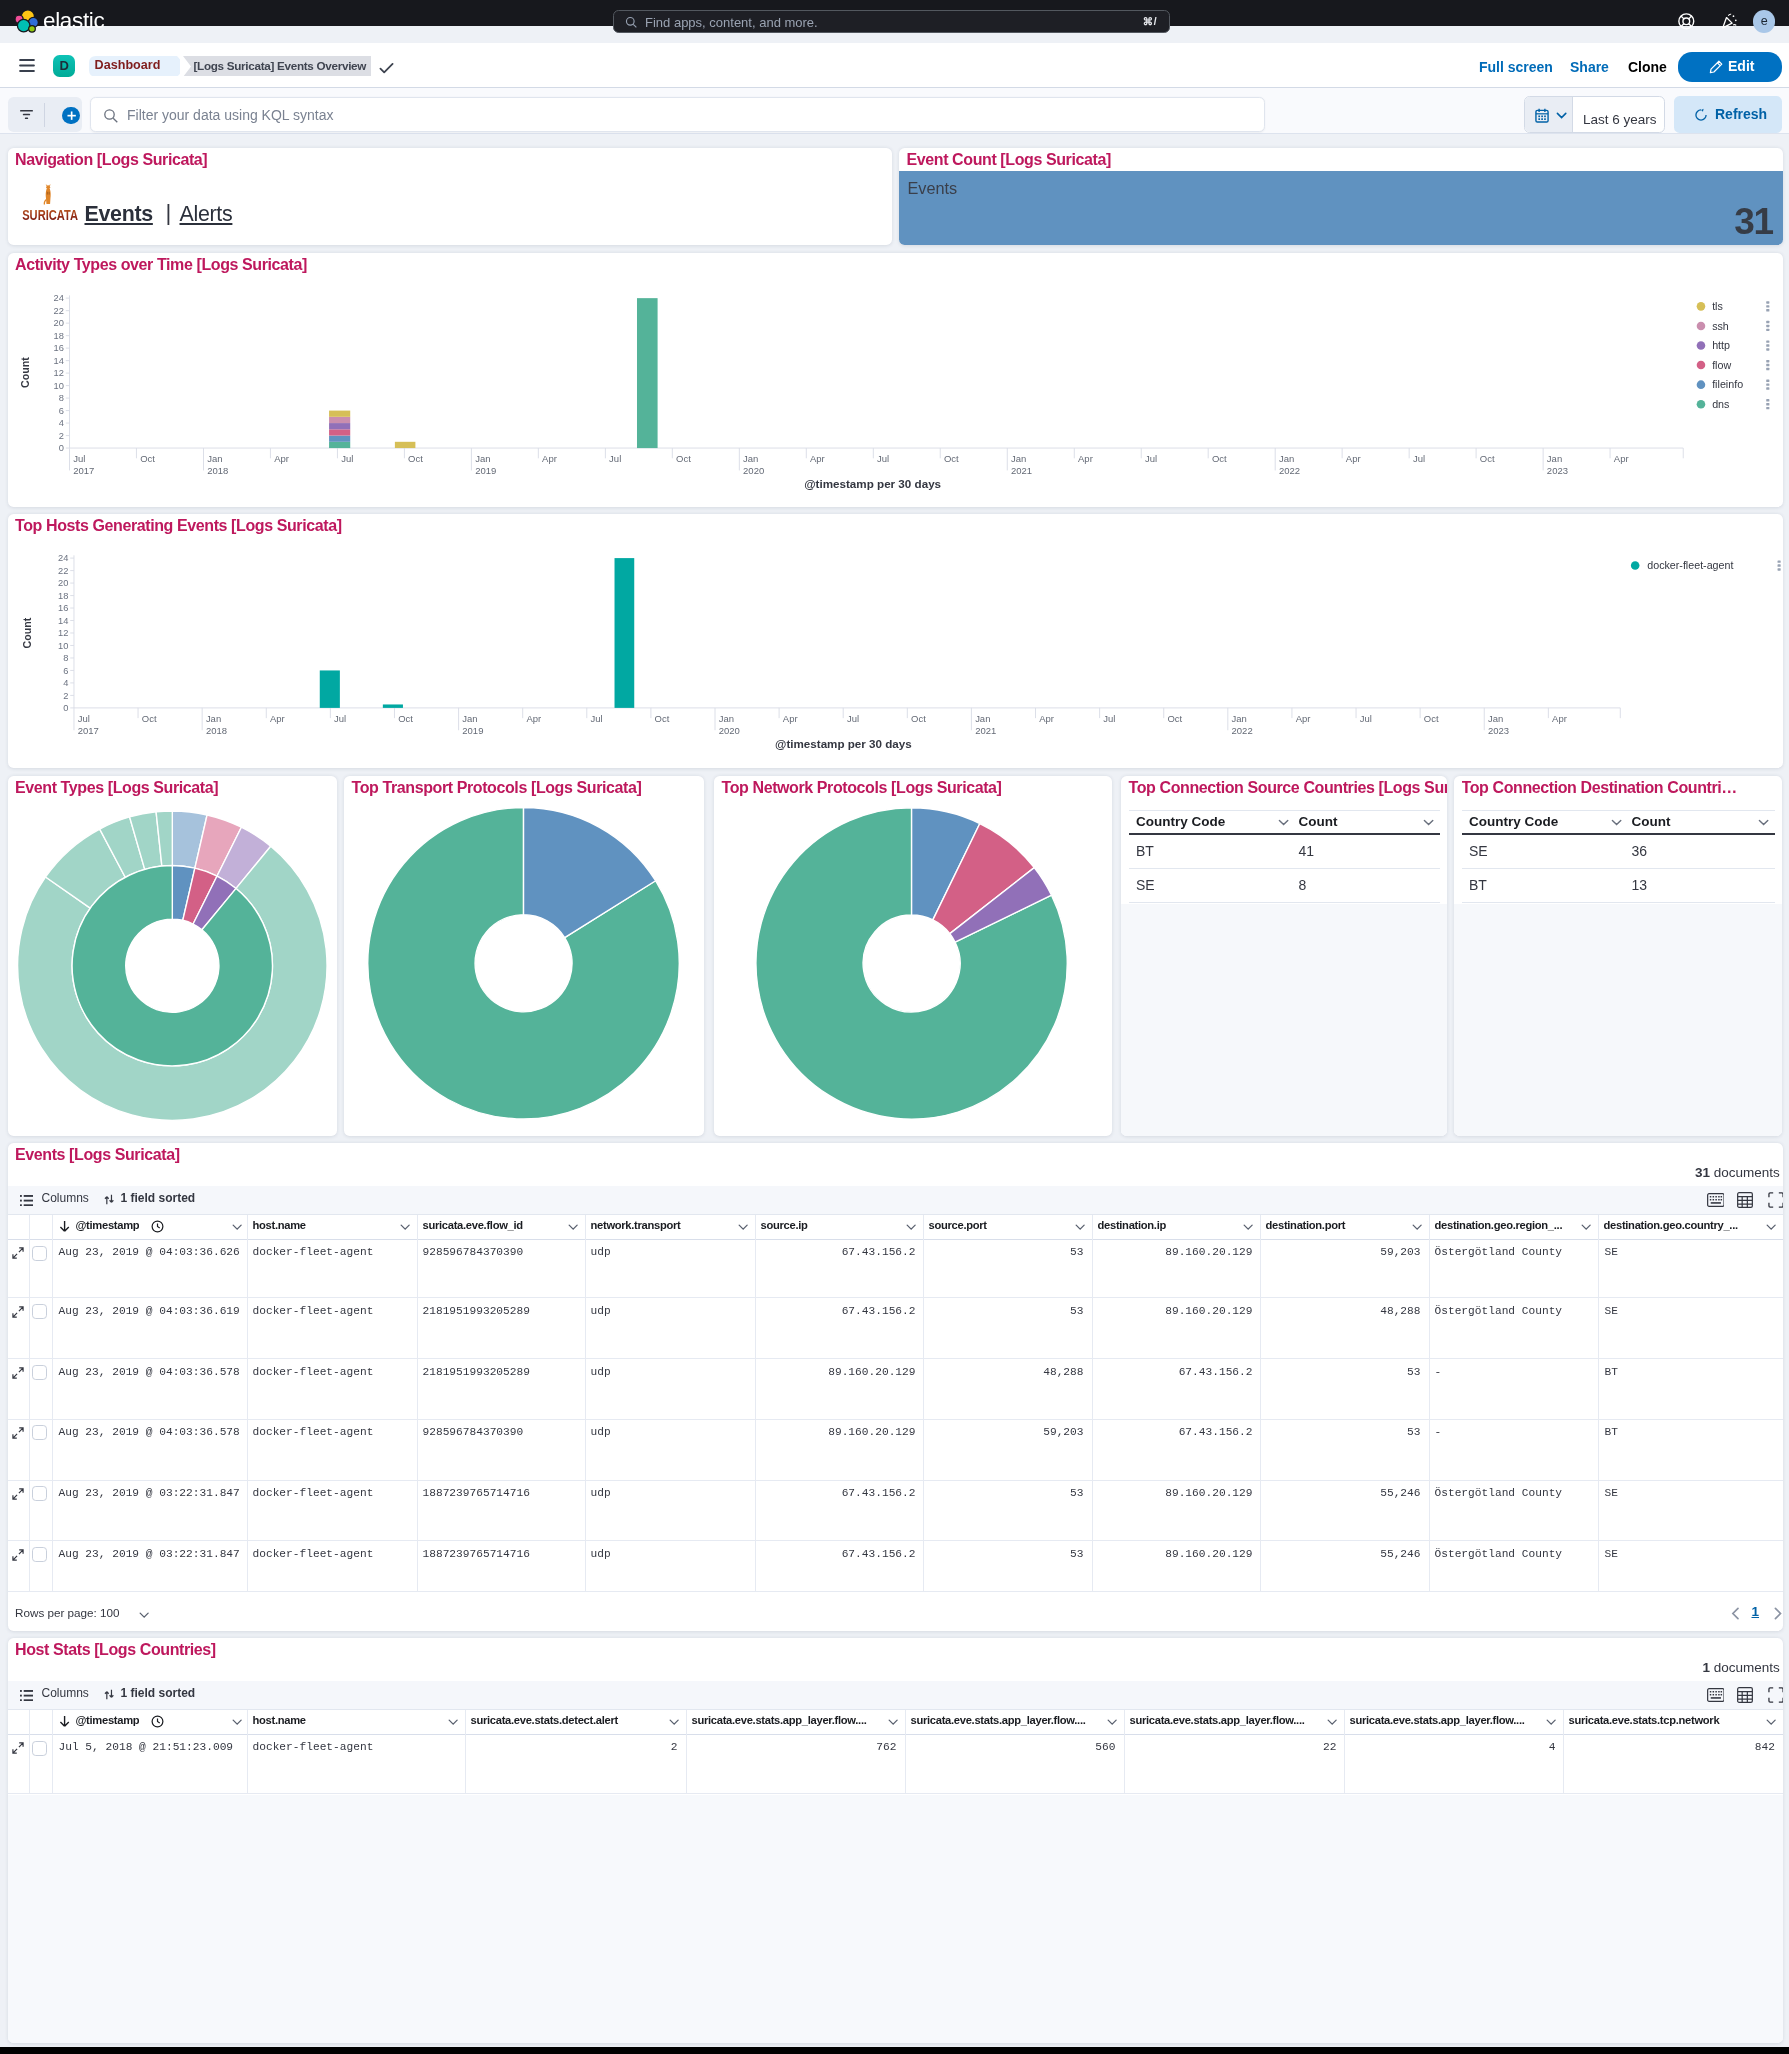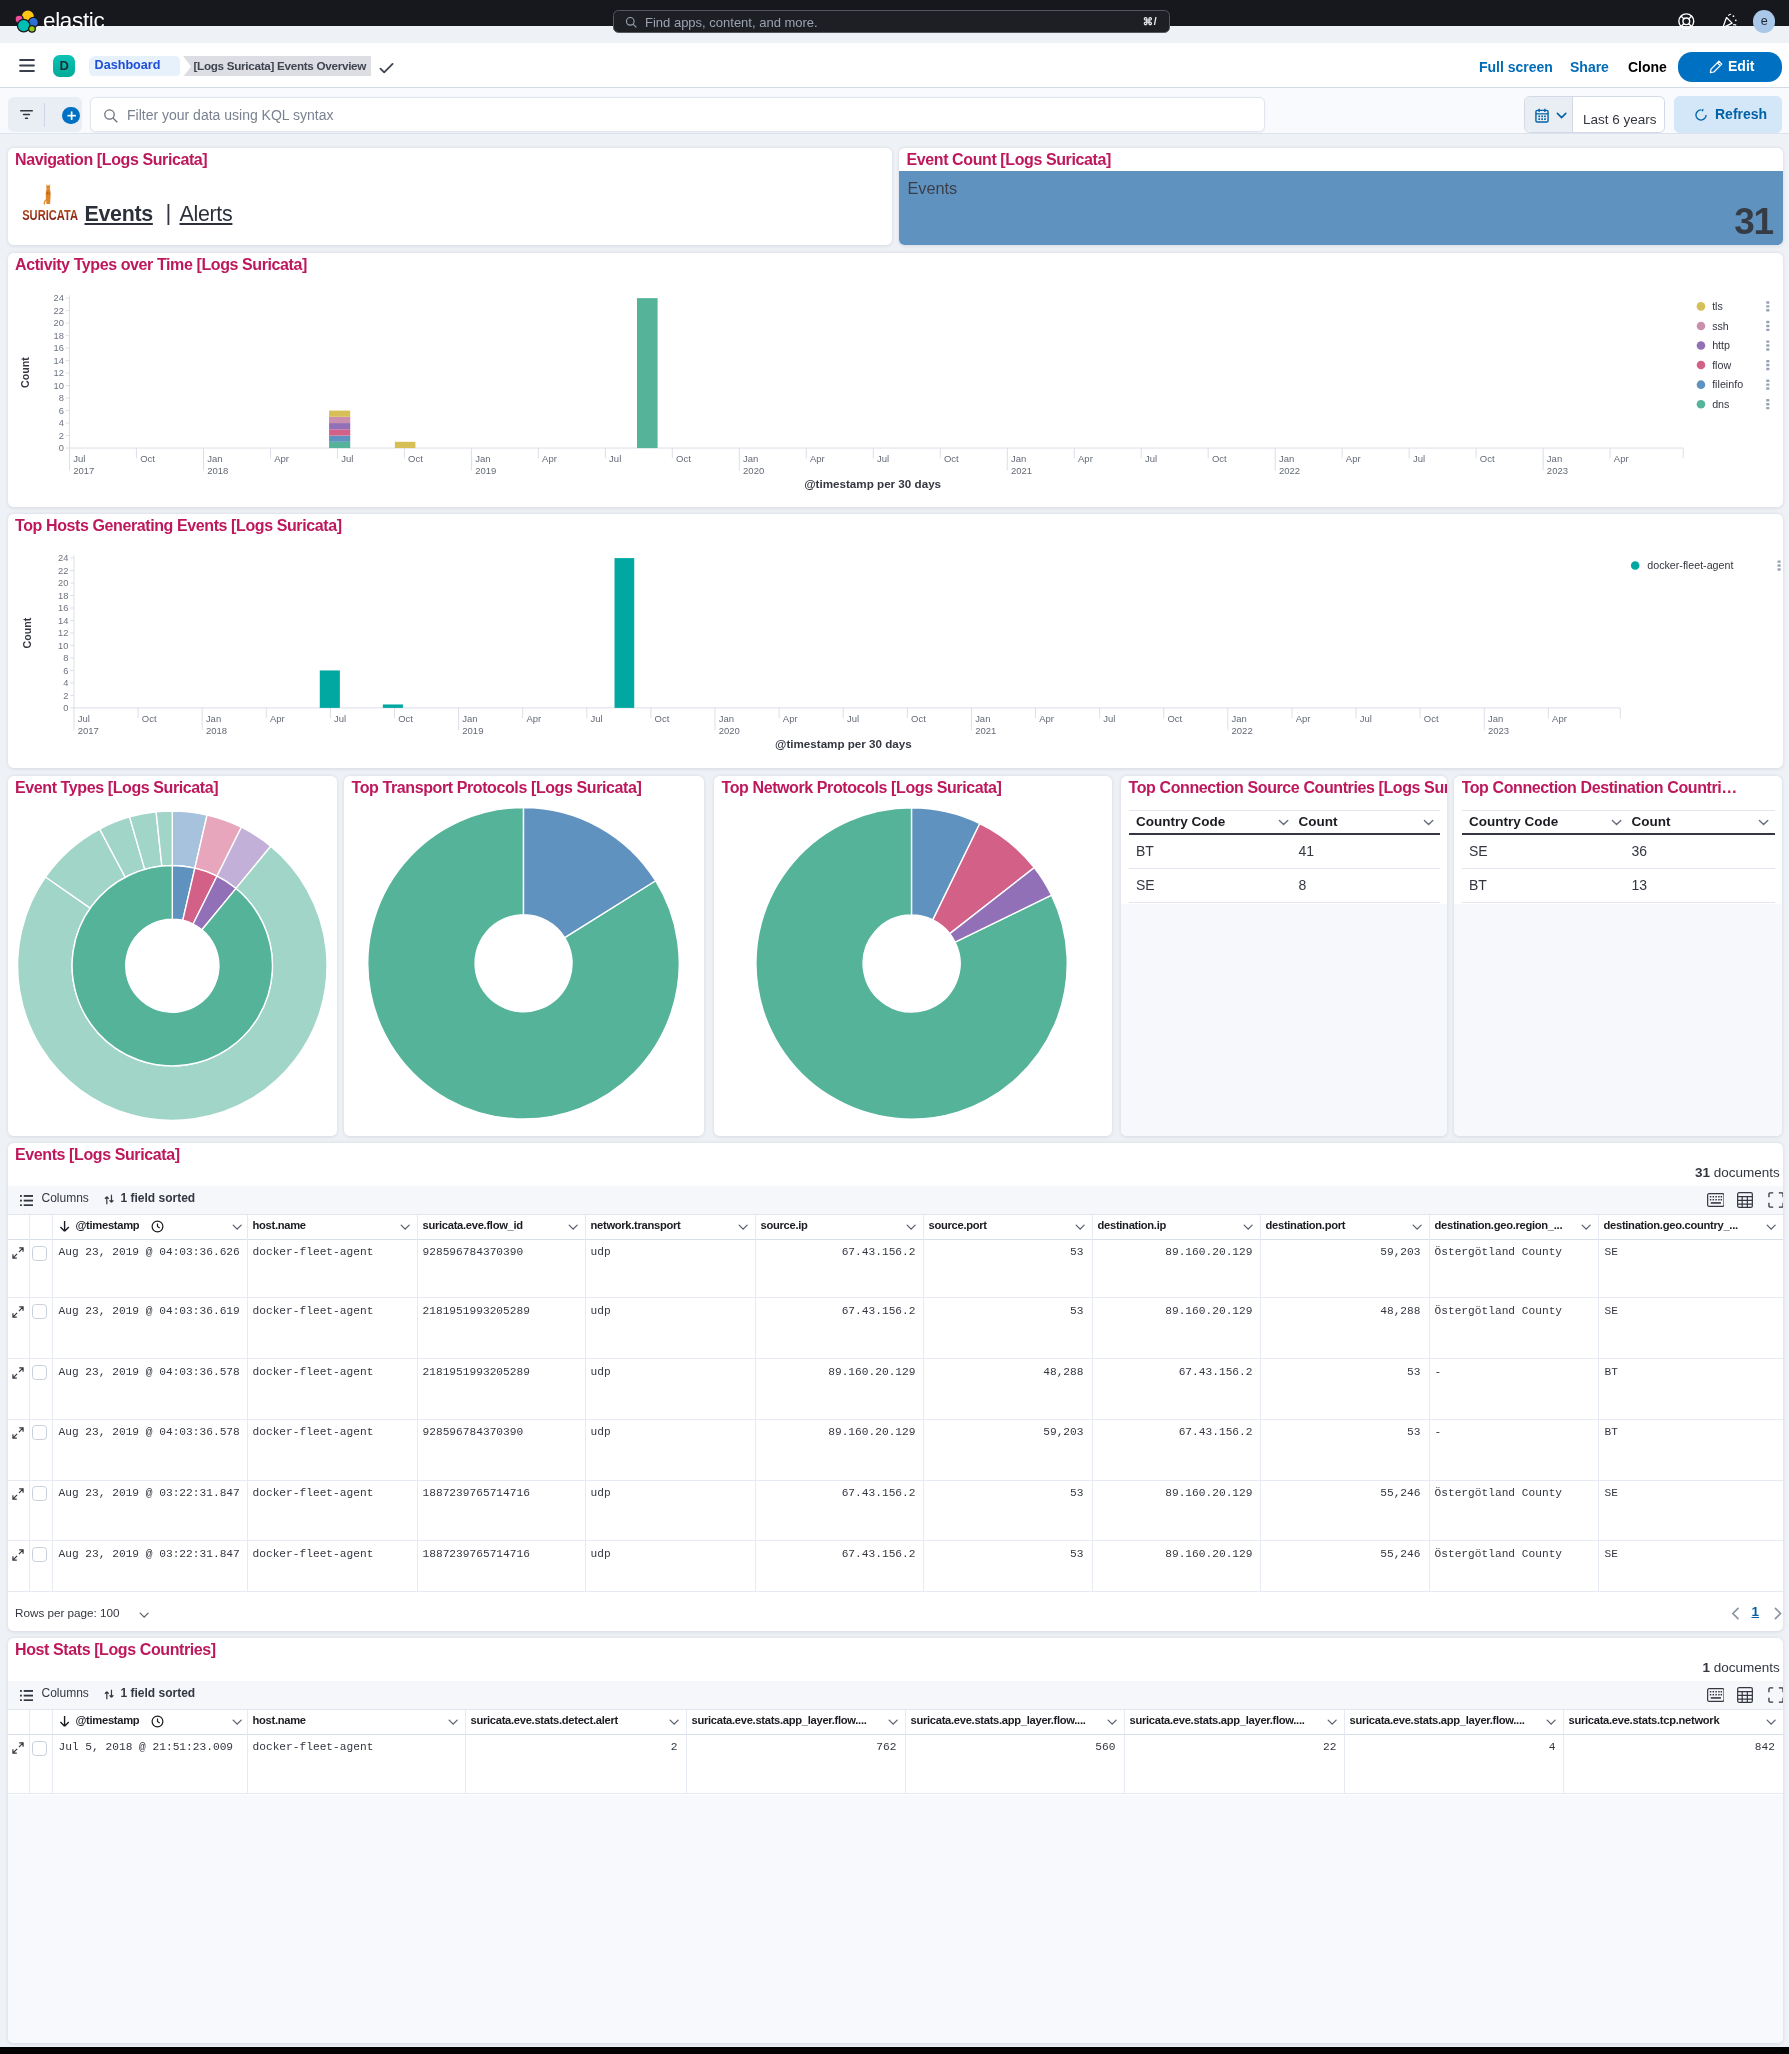--- a/index.html
+++ b/index.html
@@ -44,21 +44,21 @@
     </svg>
   <div class="abs" style="left:1753px;top:10.3px;width:22.4px;height:22.4px;border-radius:50%;background:#a9c7e8;text-align:center;font-size:12.6px;color:#1d2733;line-height:22.4px;">e</div>
 </div>
 <div class="abs" style="left:0;top:43px;width:1790px;height:45px;background:#fff;border-bottom:0.9px solid #d3dae6;">
   <svg class="abs" style="left:18.6px;top:16px;" width="16" height="13" viewBox="0 0 17 14">
       <rect x="0" y="0" width="17" height="2.2" rx="1.1" fill="#39404d"></rect>
       <rect x="0" y="5.9" width="17" height="2.2" rx="1.1" fill="#39404d"></rect>
       <rect x="0" y="11.8" width="17" height="2.2" rx="1.1" fill="#39404d"></rect>
     </svg>
   <div class="abs" style="left:53px;top:12px;width:22.4px;height:22.4px;border-radius:6.5px;background:linear-gradient(180deg,#0ec2b6,#00ab97);text-align:center;font-size:13px;font-weight:700;color:#1c2e38;line-height:22.4px;">D</div>
-  <div class="abs" style="left:89px;top:13px;width:91px;height:19.6px;background:#e6f1fc;color:#1d4ed8;font-size:12.6px;font-weight:600;line-height:19.6px;text-align:center;clip-path:path('M7 0 H88 L97.3 10.5 L88 21 H7 Q0 21 0 14 V7 Q0 0 7 0 Z');padding-right:14px;">Dashboard</div>
+  <div class="abs" style="left:89px;top:13px;width:91px;height:19.6px;background:#e6f1fc;color:#7f1d1d;font-size:12.6px;font-weight:600;line-height:19.6px;text-align:center;clip-path:path('M7 0 H88 L97.3 10.5 L88 21 H7 Q0 21 0 14 V7 Q0 0 7 0 Z');padding-right:14px;">Dashboard</div>
   <div class="abs" style="left:183px;top:13px;width:188px;height:19.6px;background:#dcdee4;color:#3f4450;font-size:11.7px;font-weight:600;line-height:19.6px;letter-spacing:-0.3px;text-align:center;clip-path:path('M0 0 H195 Q202 0 202 7 V14 Q202 21 195 21 H0 L8 10.5 Z');padding-left:5.6px;">[Logs Suricata] Events Overview</div>
   <svg class="abs" style="left:379px;top:19.6px;" width="15" height="11.2" viewBox="0 0 16 12">
       <path d="M1.5 6 L5.5 10 L14.5 1" fill="none" stroke="#3d434f" stroke-width="1.9" stroke-linecap="round" stroke-linejoin="round"></path>
     </svg>
   <div class="abs" style="left:1479px;top:16px;font-size:14px;font-weight:600;color:#006bb8;">Full screen</div>
   <div class="abs" style="left:1570px;top:16px;font-size:14px;font-weight:600;color:#006bb8;">Share</div>
   <div class="abs" style="left:1628px;top:16px;font-size:14px;font-weight:600;color:#000000;">Clone</div>
   <div class="abs" style="left:1678px;top:9.3px;width:104px;height:30px;background:#0071c2;border-radius:14px;">
     <svg class="abs" style="left:31px;top:7.5px;" width="14" height="14" viewBox="0 0 16 16">
         <path d="M11.3 1.4 L14.6 4.7 L5.6 13.7 L1.6 14.4 L2.3 10.4 Z" fill="none" stroke="#fff" stroke-width="1.4" stroke-linejoin="round"></path>

